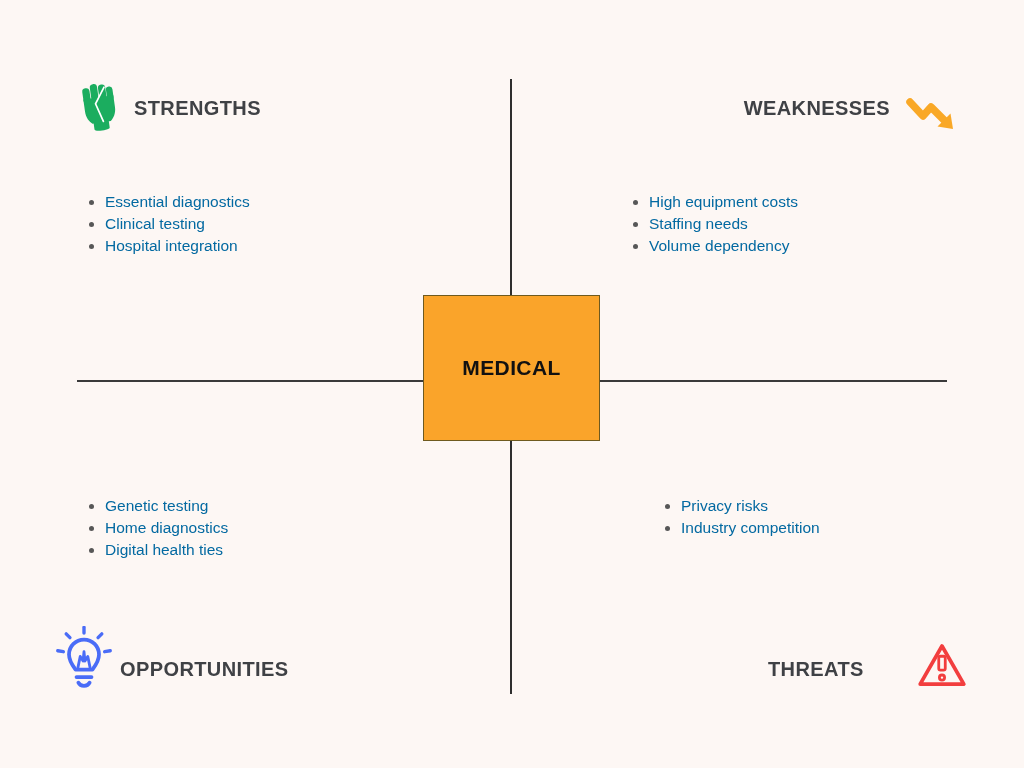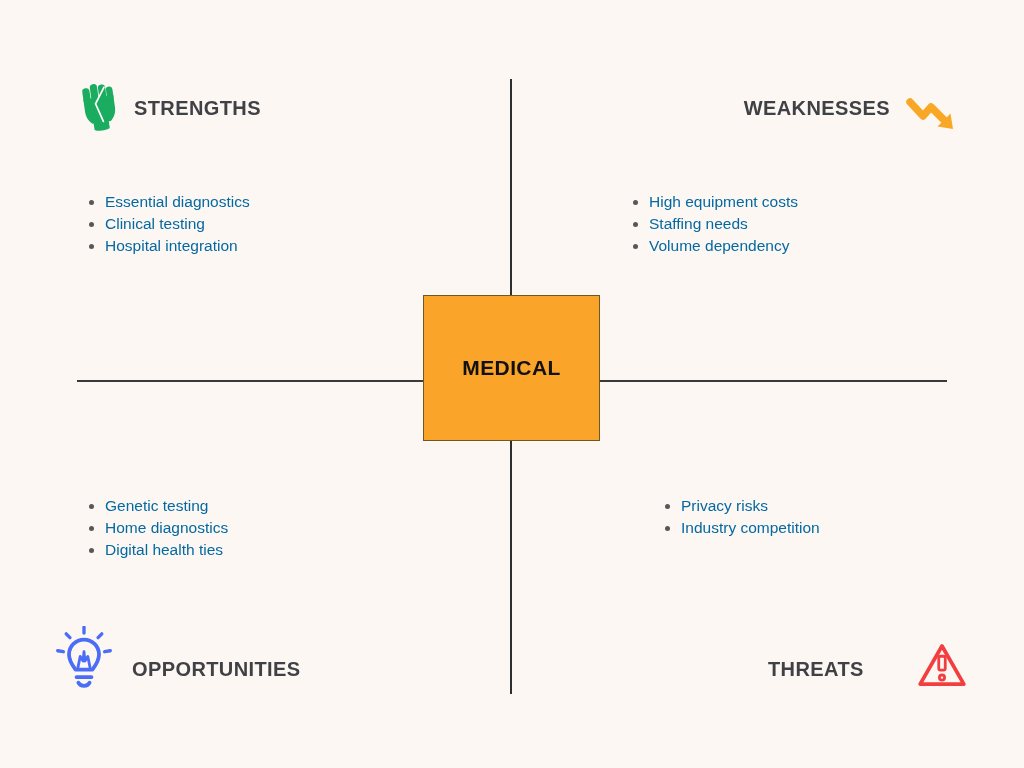--- a/index.html
+++ b/index.html
@@ -62,21 +62,21 @@
   .q-label {
     position: absolute;
     font-size: 20px;
     font-weight: bold;
     letter-spacing: 0.4px;
     color: #3F4145;
     white-space: nowrap;
   }
   #strengths-label      { left: 134px; top: 97px;  }
   #weaknesses-label     { right: 134px; top: 97px; }
-  #opportunities-label  { left: 132px; top: 658px; }
+  #opportunities-label  { left: 120px; top: 658px; }
   #threats-label        { left: 768px; top: 658px; }
 
   .q-icon { position: absolute; }
   #fist-icon       { left: 76px;  top: 79px;  width: 46px; height: 55px; }
   #trend-icon      { left: 906px; top: 97px;  width: 54px; height: 38px; }
   #bulb-icon       { left: 54px;  top: 626px; width: 60px; height: 72px; }
   #warning-icon    { left: 916px; top: 641px; width: 52px; height: 50px; }
   .q-icon svg { display: block; width: 100%; height: 100%; }
 
   

